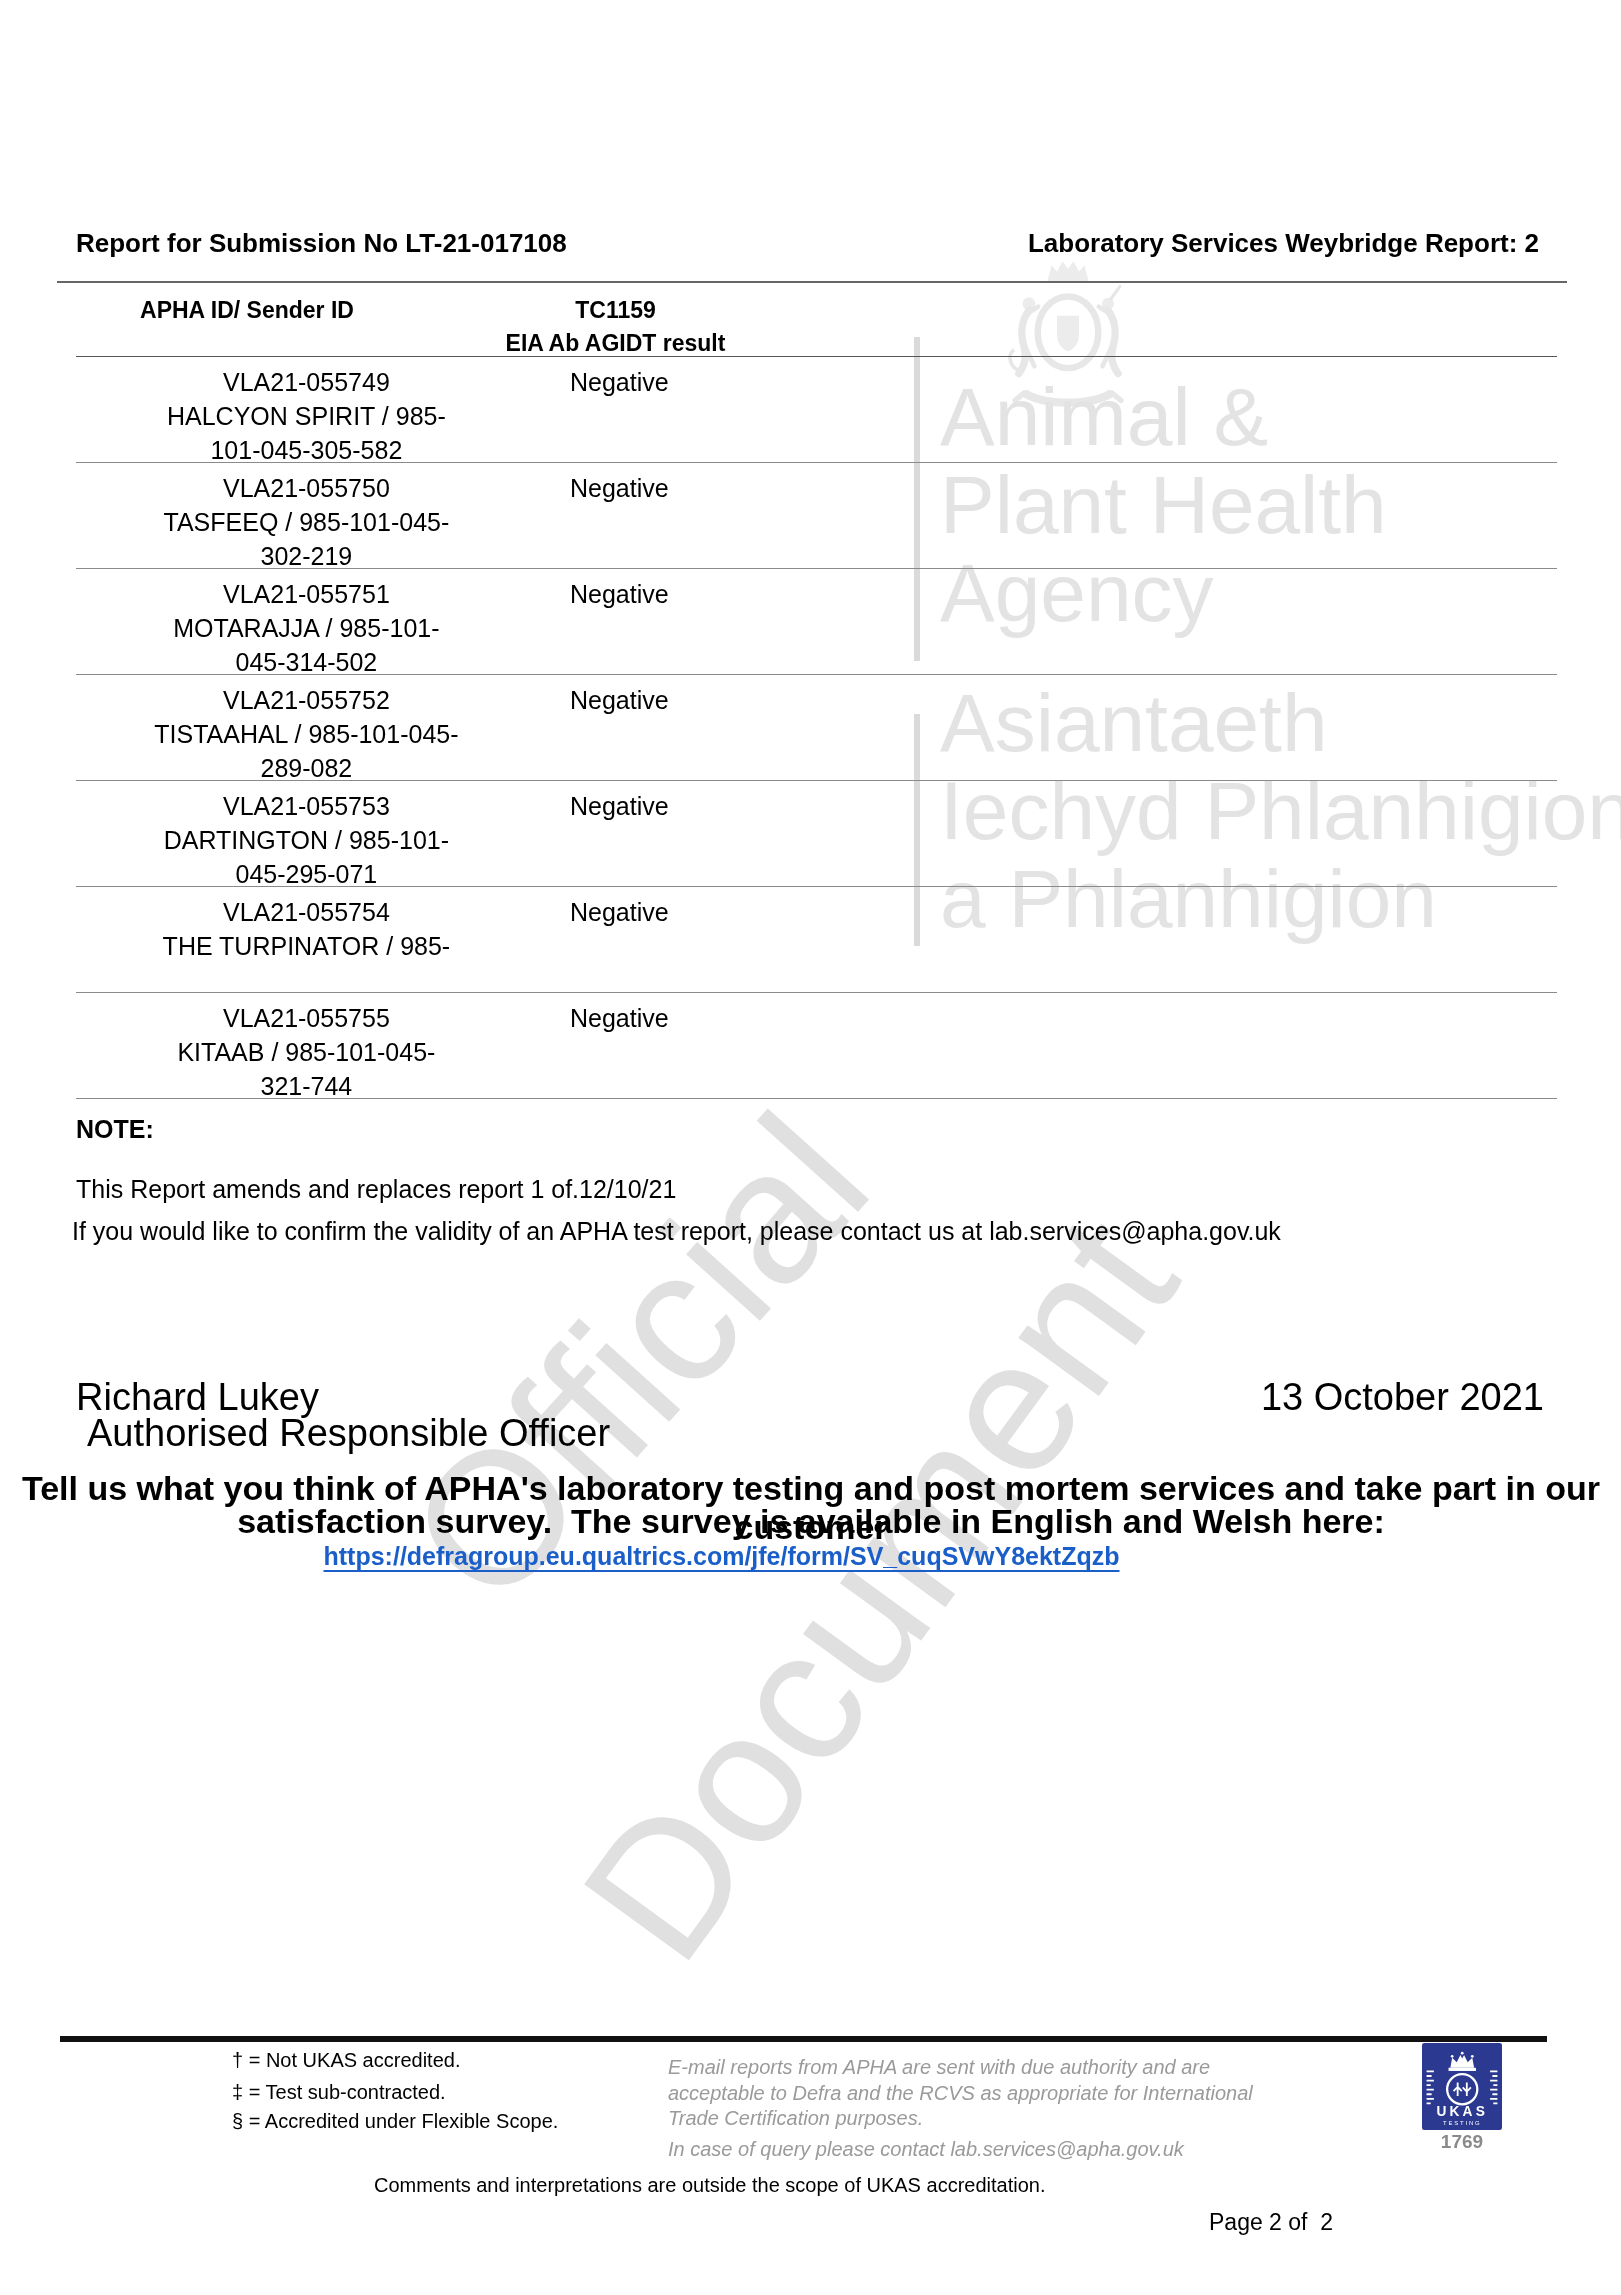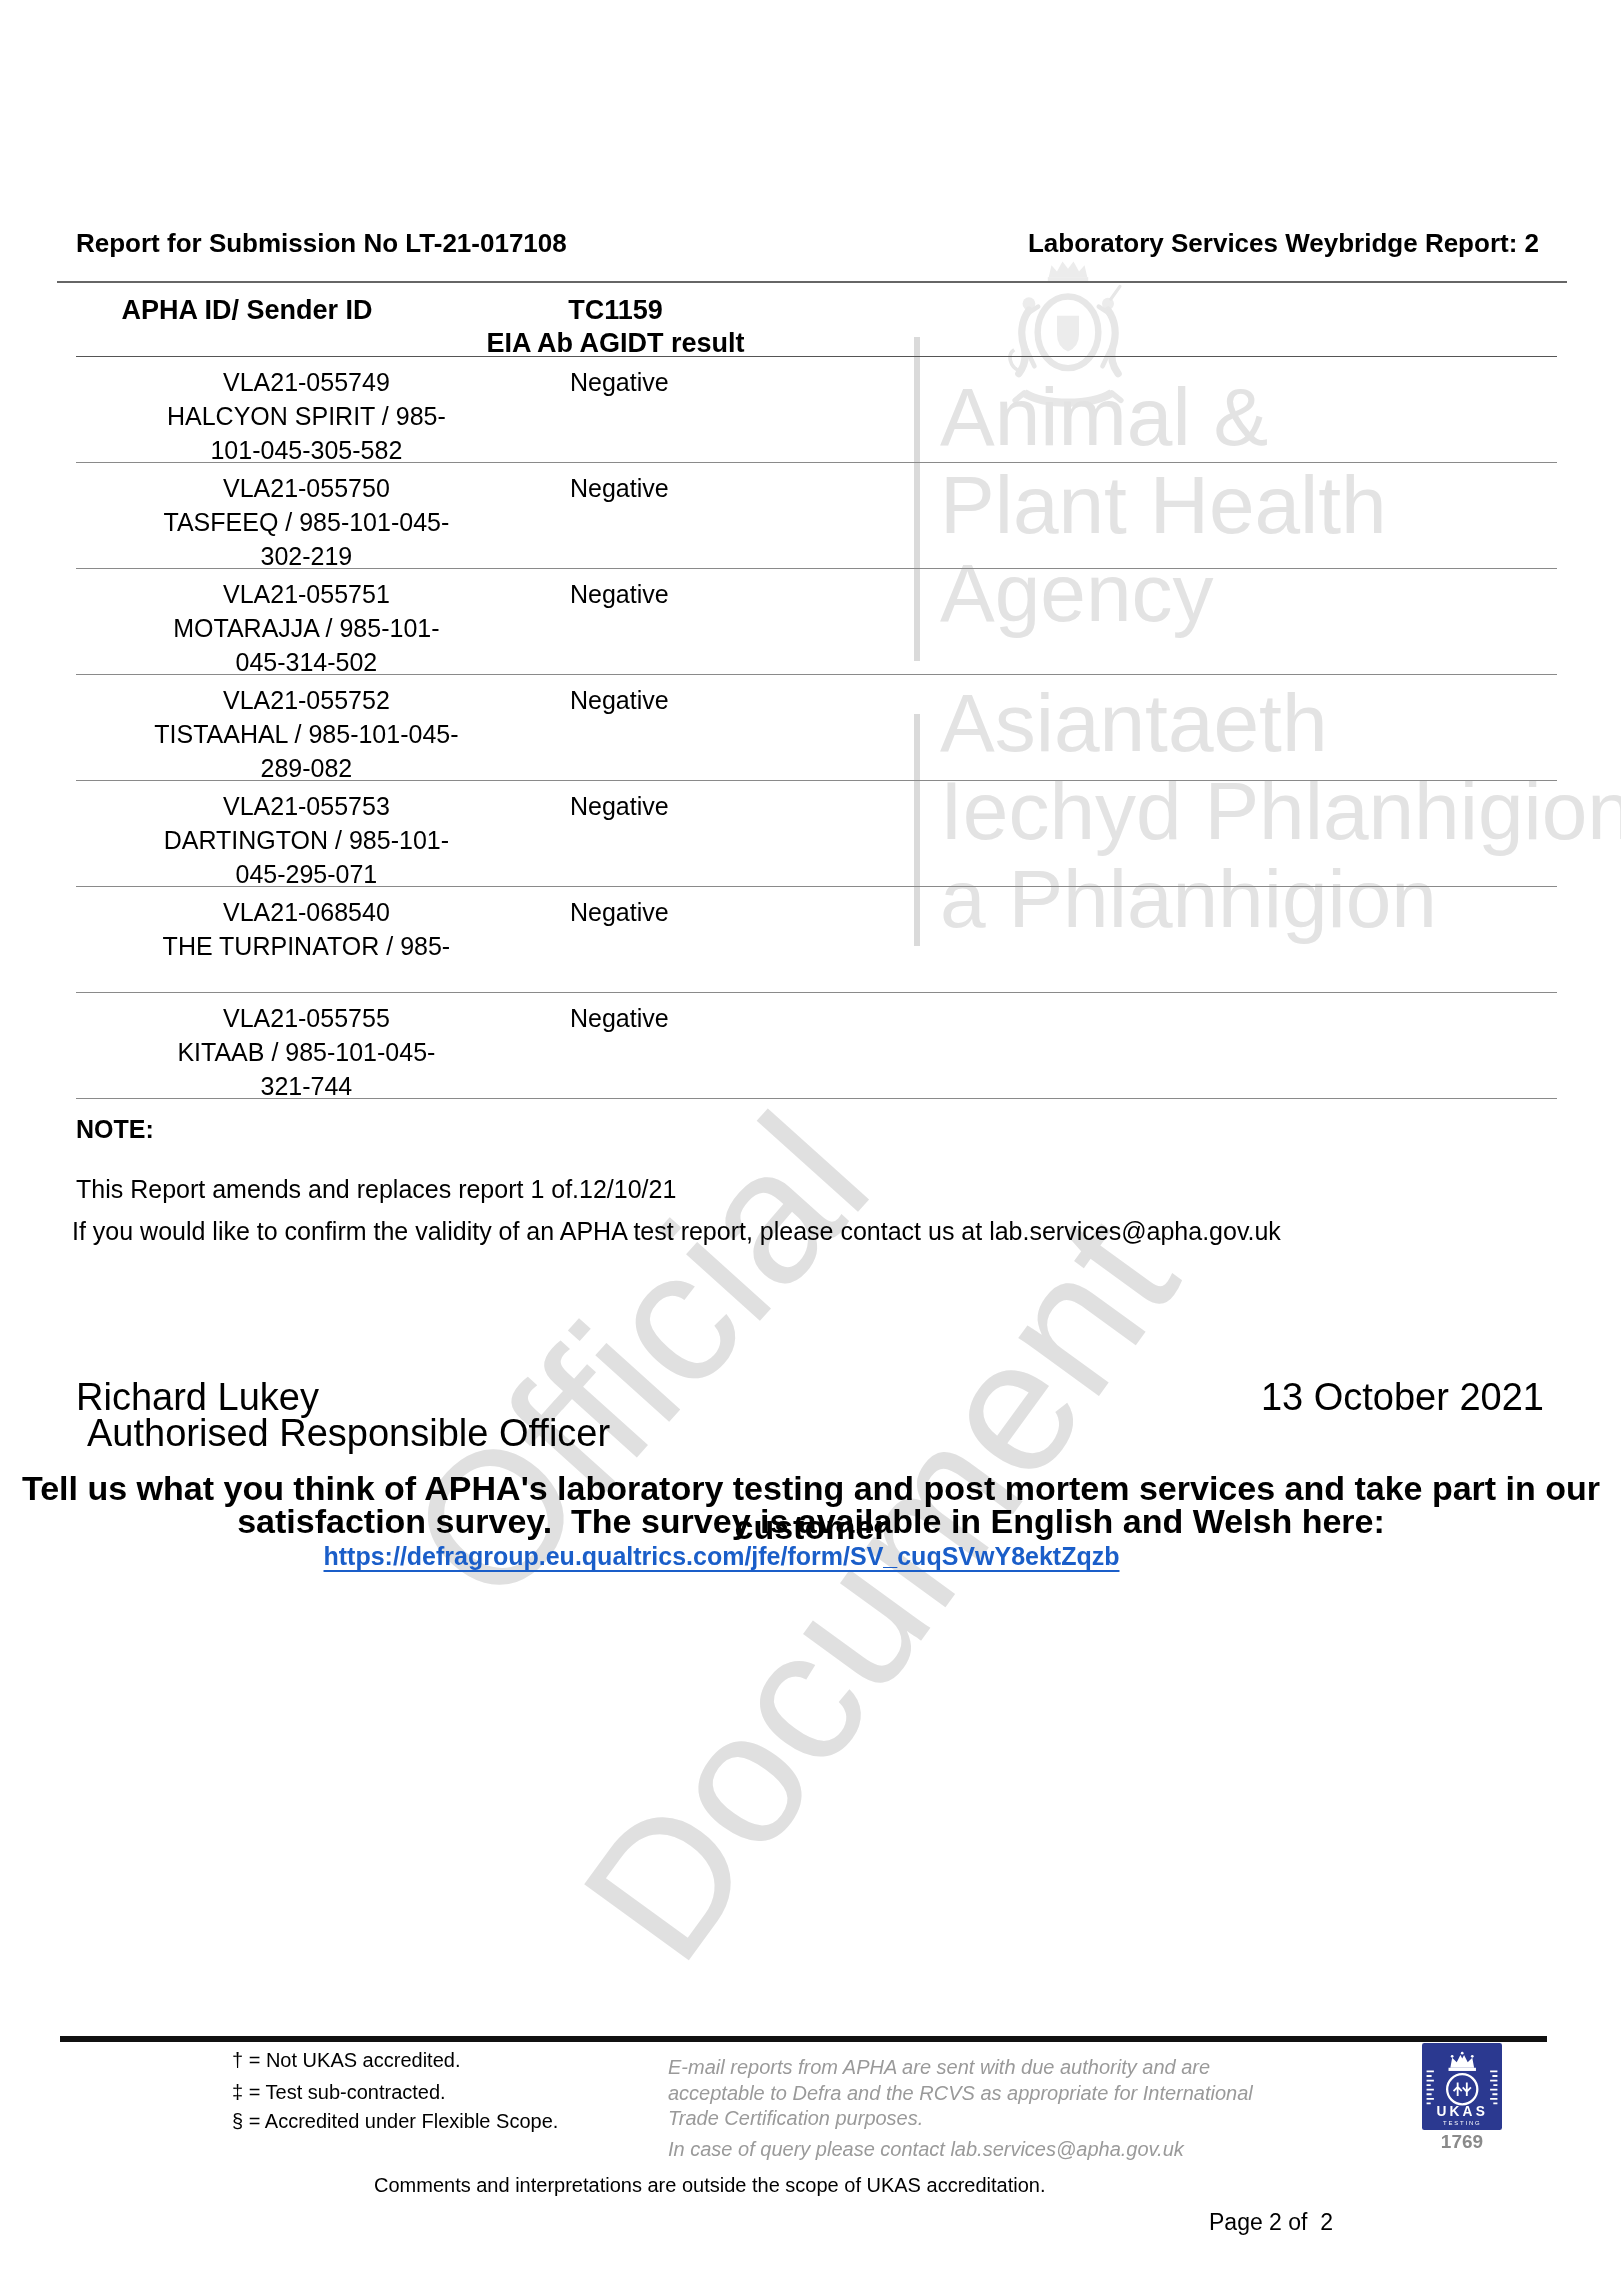--- a/index.html
+++ b/index.html
@@ -25,21 +25,21 @@
     transform-origin:center;
   }
   #wm-official{left:638px;top:1359px;transform:translate(-50%,-50%) rotate(-48deg);}
   #wm-document{left:879px;top:1588px;transform:translate(-50%,-50%) rotate(-54deg);}
   
   .h-title{font-size:26px;font-weight:bold;white-space:nowrap;}
   #rule-top{left:57px;top:281px;width:1510px;height:1.8px;background:#666;}
   
   #results-table{left:76px;top:282px;width:1481px;}
   .thead-row{position:relative;height:74px;border-bottom:1.8px solid #555;}
-  .th{position:absolute;top:12px;font-size:27px;font-weight:bold;text-align:center;line-height:33px;}
+  .th{position:absolute;top:12px;font-size:23px;font-weight:bold;text-align:center;line-height:33px;}
   .th-col1{left:0;width:342px;}
   .th-col2{left:342px;width:395px;}
   .trow{position:relative;height:105px;border-bottom:1.4px solid #8a8a8a;}
   .cell-id{position:absolute;left:0.9px;top:8.3px;width:459px;font-size:25px;line-height:34px;text-align:center;}
   .cell-res{position:absolute;left:494px;top:8.3px;font-size:25px;line-height:34px;}
   
   .body-text{font-size:25px;white-space:nowrap;}
   .bold{font-weight:bold;}
   .sig{font-size:38px;white-space:nowrap;}
   .survey-line{left:0;width:1622px;text-align:center;font-size:34px;font-weight:bold;white-space:pre-wrap;}
@@ -146,21 +146,21 @@
     <div class="trow">
       <div class="cell-id">
         <div>VLA21-055753</div>
         <div>DARTINGTON / 985-101-</div>
         <div>045-295-071</div>
       </div>
       <div class="cell-res">Negative</div>
     </div>
     <div class="trow">
       <div class="cell-id">
-        <div>VLA21-068540</div>
+        <div>VLA21-055754</div>
         <div>THE TURPINATOR / 985-</div>
       </div>
       <div class="cell-res">Negative</div>
     </div>
     <div class="trow">
       <div class="cell-id">
         <div>VLA21-055755</div>
         <div>KITAAB / 985-101-045-</div>
         <div>321-744</div>
       </div>

